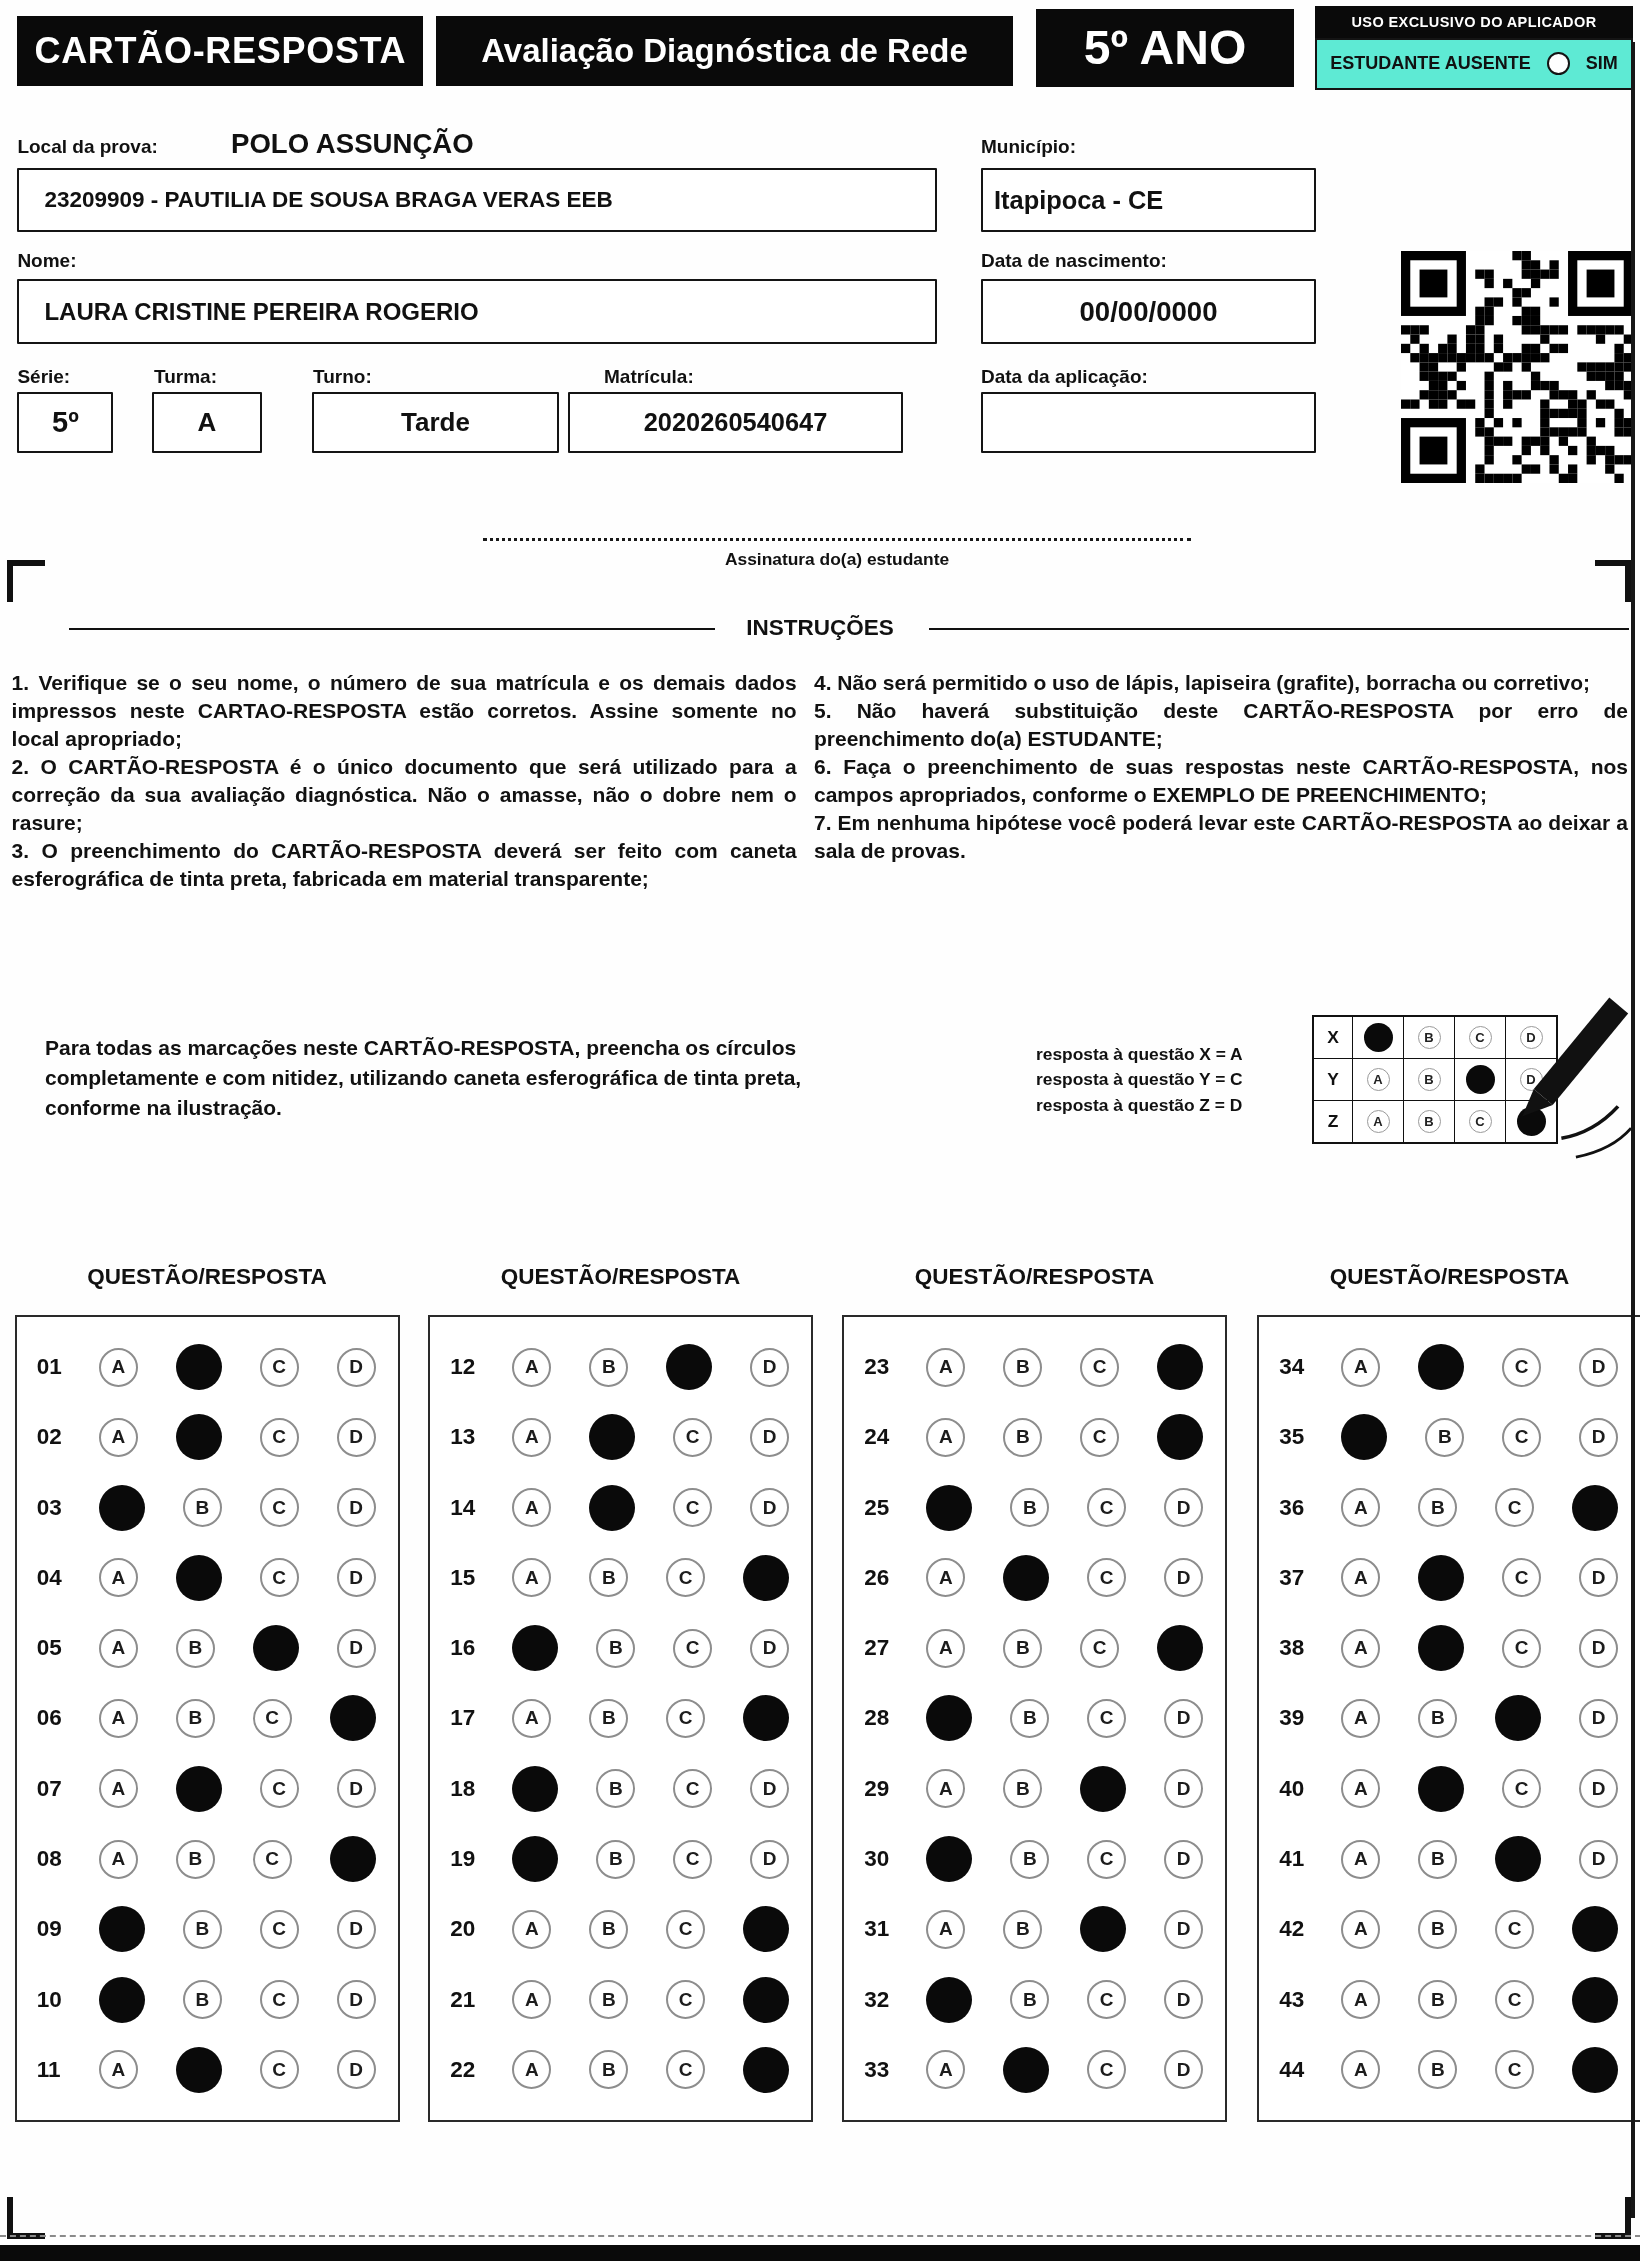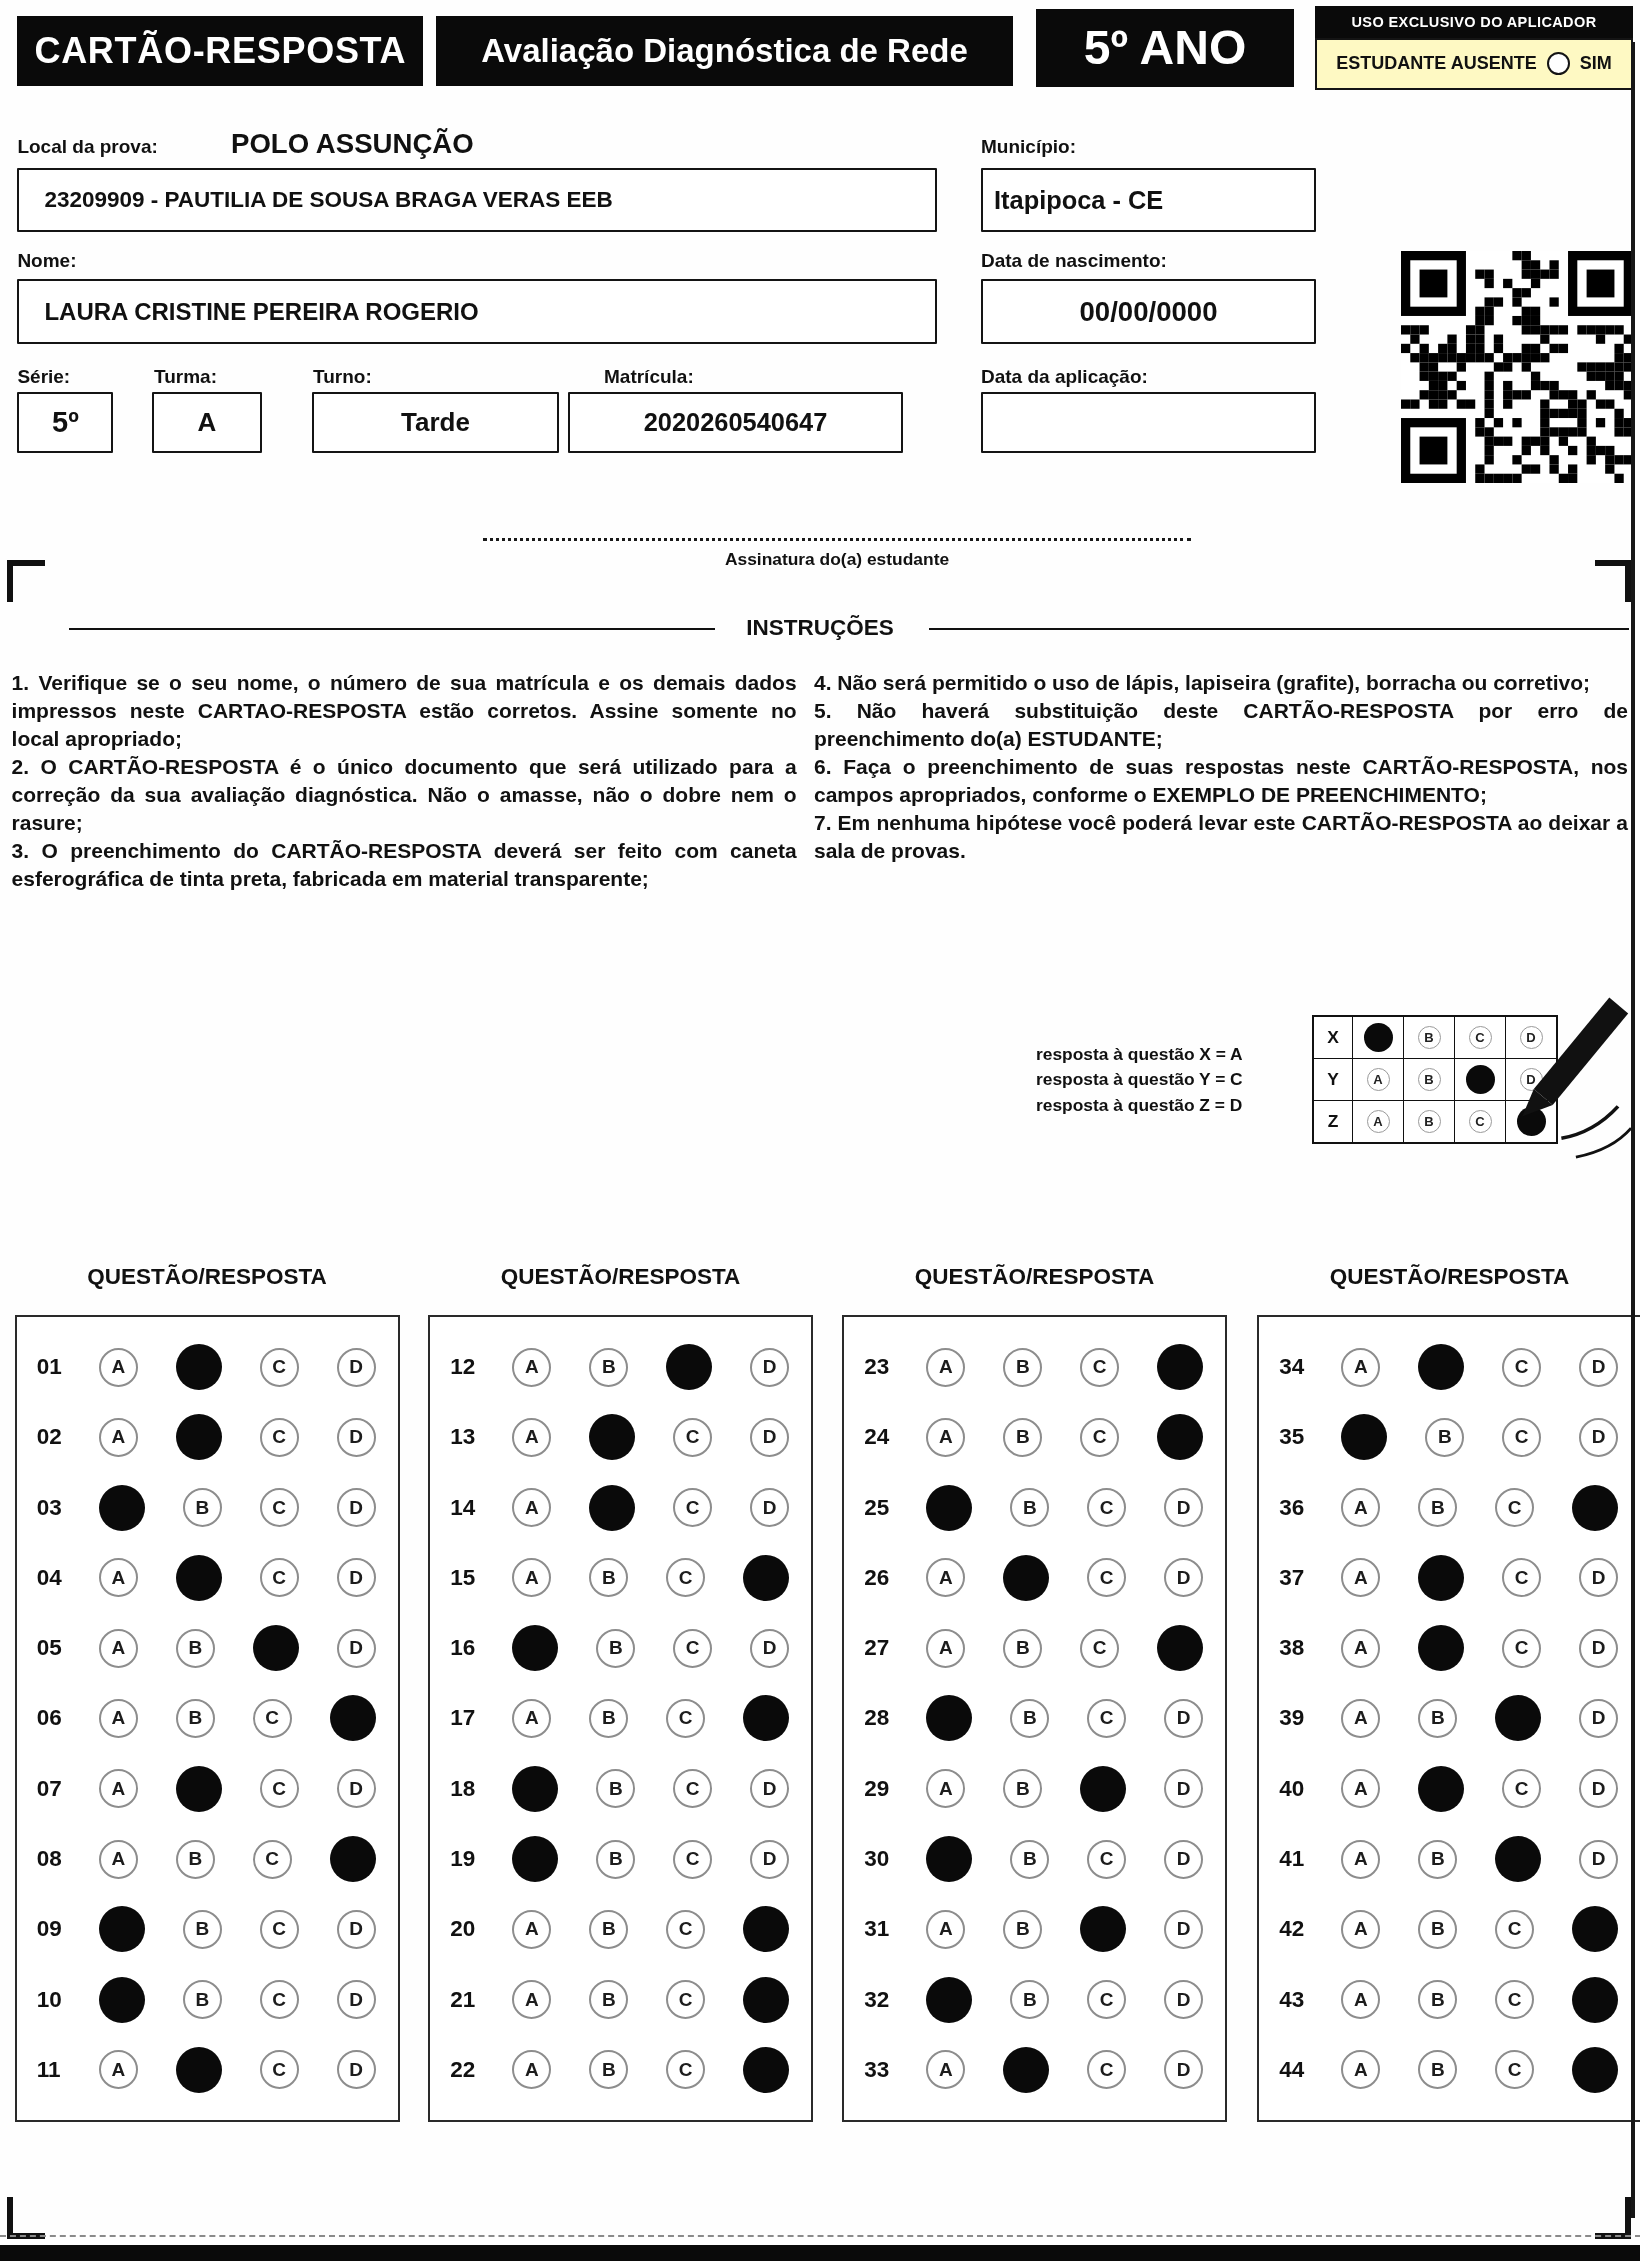--- a/index.html
+++ b/index.html
@@ -14,21 +14,21 @@
   .lbl { font-weight:bold; font-size:19px; }
   .center { justify-content:center; }
   .pl { padding-left:25px; }
 
   
   .hdr-title   { left:17.4px;  top:16px; width:406px; height:70px; font-size:36px; letter-spacing:0.7px; }
   .hdr-sub     { left:436px; top:16px; width:577px; height:70px; font-size:33px; }
   .hdr-grade   { left:1036px; top:8.7px; width:258px; height:78px; font-size:48px; }
   .aplicador   { left:1315px; top:5.8px;  width:318px; height:84px; }
   .aplicador-strip { width:100%; height:32px; background:#0a0a0a; color:#fff; font-weight:bold; font-size:14.5px; display:flex; align-items:center; justify-content:center; letter-spacing:0.4px; }
-  .aplicador-body  { width:100%; height:52px; border:2.9px solid #141414; background:#fef9c3; display:flex; align-items:center; justify-content:center; gap:10px; font-weight:bold; font-size:18px; }
+  .aplicador-body  { width:100%; height:52px; border:2.9px solid #141414; background:#5eead4; display:flex; align-items:center; justify-content:center; gap:16px; font-weight:bold; font-size:18px; }
   .absent-circle { width:23px; height:23px; border:2.2px solid #141414; border-radius:50%; background:#fff; }
 
   
   .sig-line { left:483px; top:538px; width:708px; border-top:3.6px dotted #1a1a1a; }
   .sig-lbl  { left:483px; top:549px; width:708px; text-align:center; font-weight:bold; font-size:17.4px; }
 
   
   .br-tl { left:7.3px;  top:560px;  width:38px; height:42px; border-top:6.5px solid #111; border-left:6.5px solid #111; }
   .br-tr { left:1595px; top:560px; width:36px; height:42px; border-top:6.5px solid #111; border-right:6.5px solid #111; }
   .br-bl { left:7.3px;  top:2197px; width:38px; height:42px; border-bottom:6.5px solid #111; border-left:6.5px solid #111; }
@@ -358,20 +358,21 @@
       <p>2. O CARTÃO-RESPOSTA é o único documento que será utilizado para a correção da sua avaliação diagnóstica. Não o amasse, não o dobre nem o rasure;</p>
       <p>3. O preenchimento do CARTÃO-RESPOSTA deverá ser feito com caneta esferográfica de tinta preta, fabricada em material transparente;</p>
     </div>
   <div class="abs instr-col instr-right" id="instr-right">
       <p>4. Não será permitido o uso de lápis, lapiseira (grafite), borracha ou corretivo;</p>
       <p>5. Não haverá substituição deste CARTÃO-RESPOSTA por erro de preenchimento do(a) ESTUDANTE;</p>
       <p>6. Faça o preenchimento de suas respostas neste CARTÃO-RESPOSTA, nos campos apropriados, conforme o EXEMPLO DE PREENCHIMENTO;</p>
       <p>7. Em nenhuma hipótese você poderá levar este CARTÃO-RESPOSTA ao deixar a sala de provas.</p>
     </div>
 
+  <div class="abs ex-text">Para todas as marcações neste CARTÃO-RESPOSTA, preencha os círculos completamente e com nitidez, utilizando caneta esferográfica de tinta preta, conforme na ilustração.</div>
   <div class="abs ex-labels">
     <div>resposta à questão X = A</div>
     <div>resposta à questão Y = C</div>
     <div>resposta à questão Z = D</div>
   </div>
   <div class="abs ex-grid" id="example-grid">
       <div class="ex-row">
         <div class="ex-cell">X</div>
         <div class="ex-cell">
           <div class="ex-dot"></div>

